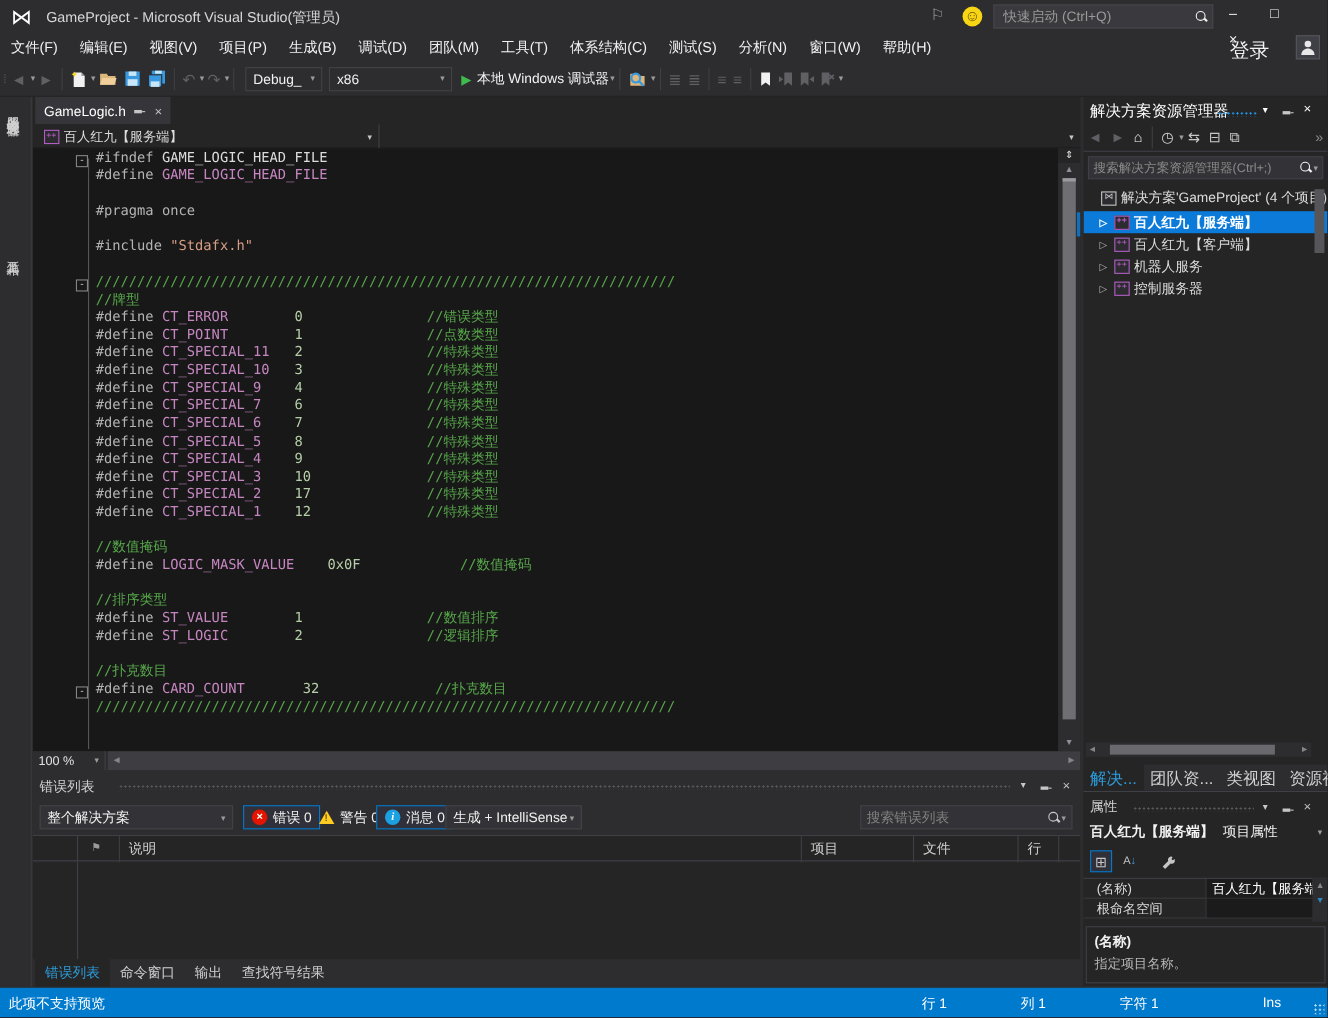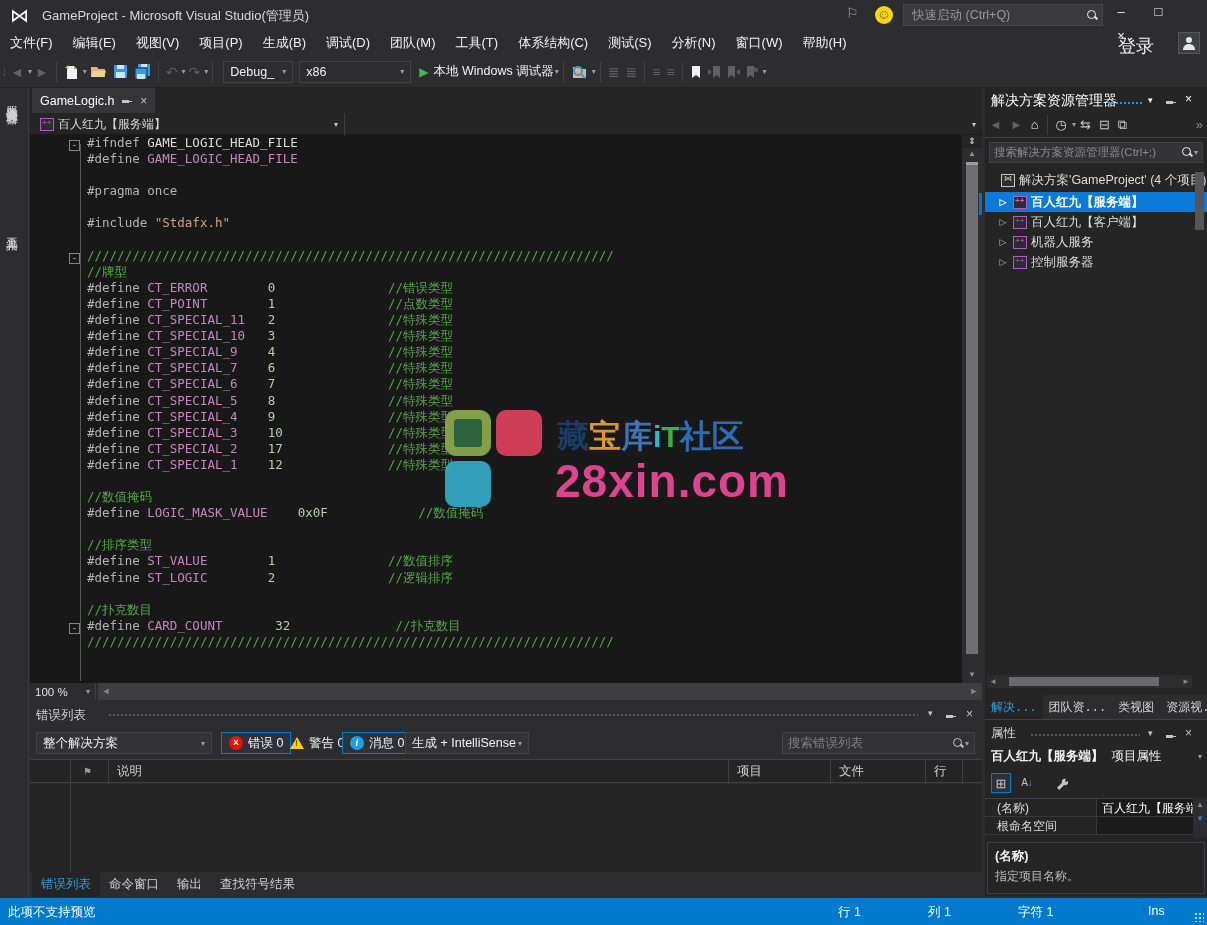--- a/index.html
+++ b/index.html
@@ -144,21 +144,21 @@
   .ticon.proj::after { content:"++"; position:absolute; left:1px; top:-1px; font-size:8px; color:#c061cb; letter-spacing:0; }
   .ticon.sol { border:1px solid #c5c5c5; background:#2b2b30; }
   .ticon.sol::after { content:"⋈"; position:absolute; left:2px; top:-1px; font-size:8px; color:#c5c5c5; }
   #se-hscroll { position:absolute; left:2px; top:587px; width:205px; height:13px; background:#2d2d30; }
   #se-hthumb { position:absolute; left:22px; top:2px; width:150px; height:9px; background:#68686d; }
   .mini-arrow { position:absolute; top:0; color:#85858a; font-size:8px; line-height:13px; }
   #se-vscroll { position:absolute; left:209px; top:80px; width:11px; height:500px; }
   #se-vthumb { position:absolute; left:1px; top:4px; width:9px; height:58px; background:#55555a; }
 
   #tool-tabs { position:absolute; left:0; top:607px; width:222px; height:24px; background:#2d2d30; display:flex; }
-  .ttab { padding:4px 6px; font-size:12px; color:#d0d0d0; white-space:nowrap;font-family:Liberation Mono, monospace; }
+  .ttab { padding:4px 6px; font-size:15px; color:#d0d0d0; white-space:nowrap; }
   .ttab.on { background:#252526; color:#2d9cdb; }
 
   
   #props { position:absolute; left:0; top:631px; width:222px; height:177px; background:#252526; border-top:1px solid #3f3f46; }
   #pr-title { position:absolute; left:0; top:3px; width:222px; height:20px; }
   #pr-title .t { margin-left:6px; color:#d0d0d0; }
   #pr-grip { position:absolute; left:45px; top:10px; width:110px; }
   #pr-object { position:absolute; left:0; top:24px; width:222px; height:24px; display:flex; align-items:center; color:#f1f1f1; font-size:12.5px; white-space:nowrap; overflow:hidden; }
   #pr-object .nm { margin-left:6px; font-weight:bold; }
   #pr-object .tp { margin-left:8px; }
@@ -385,28 +385,20 @@
         <span>100 %</span>
         <span class="dd">▾</span>
       </div>
       <div id="hsb">
         <span class="hsb-arrow" style="left:0">◄</span>
         <span class="hsb-arrow" style="right:0">►</span>
       </div>
     </div>
   </div>
 
-  <div id="watermark">
-    <div id="wsq-g" class="wsq"></div>
-    <div id="wsq-r" class="wsq"></div>
-    <div id="wsq-b" class="wsq"></div>
-    <div id="wsq-o"></div>
-    <div id="wm-line1"><span style="color: rgb(28, 60, 100);">藏</span><span style="color: rgb(217, 153, 43);">宝</span><span style="color: rgb(58, 118, 185);">库</span><span style="color: rgb(41, 183, 206); font-size: 30px;">i</span><span style="color: rgb(63, 174, 73); font-size: 30px;">T</span><span style="color: rgb(46, 109, 180);">社</span><span style="color: rgb(46, 109, 180);">区</span></div>
-    <div id="wm-line2" style="color: rgb(222, 67, 144);">28xin.com</div>
-  </div>
 
   <div id="error-panel" class="abs">
     <div id="el-title" class="flex">
       <span class="t">错误列表</span>
       <div id="el-grip" class="dotgrip"></div>
       <span class="paneico" style="left:898px">▾</span>
       <span class="pin" style="position:absolute;left:916px;top:8px"></span>
       <span class="xico" style="position:absolute;left:936px;top:4px">×</span>
     </div>
     <div id="el-toolbar">

